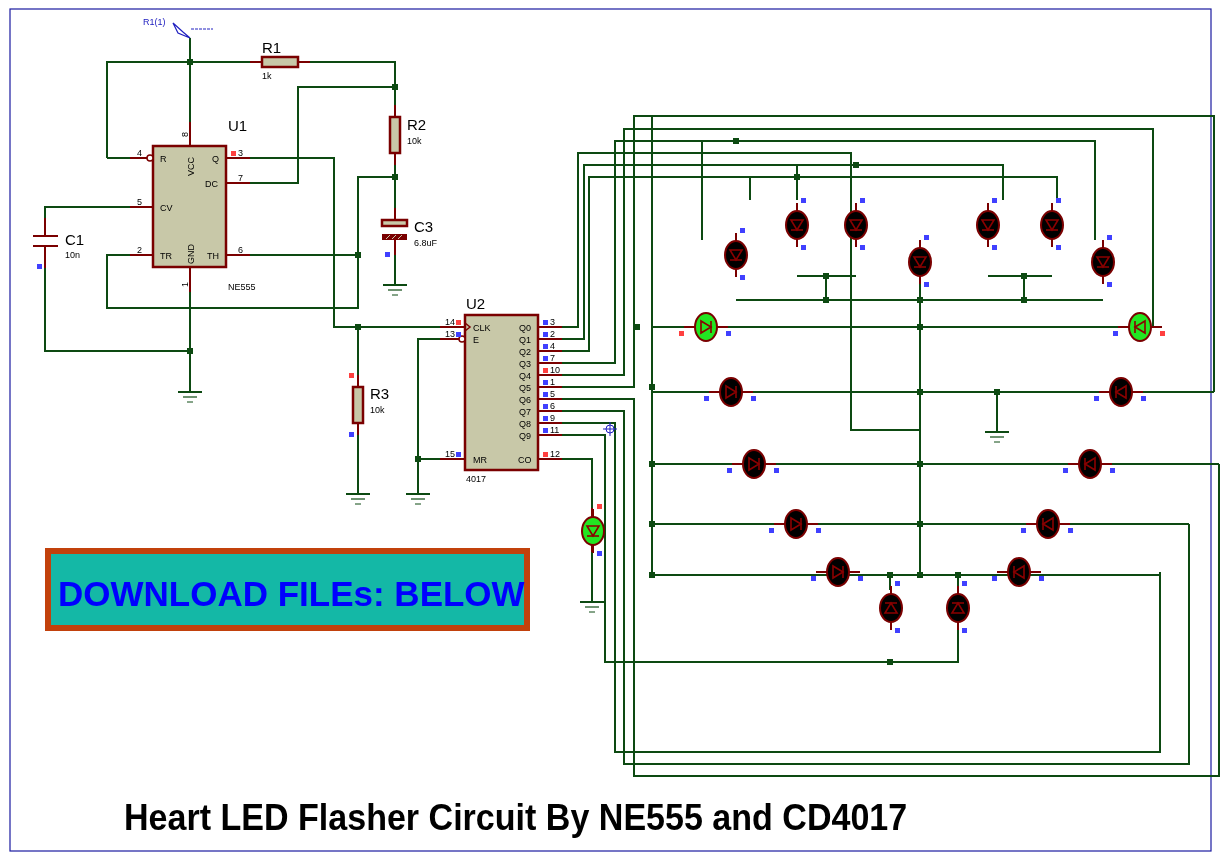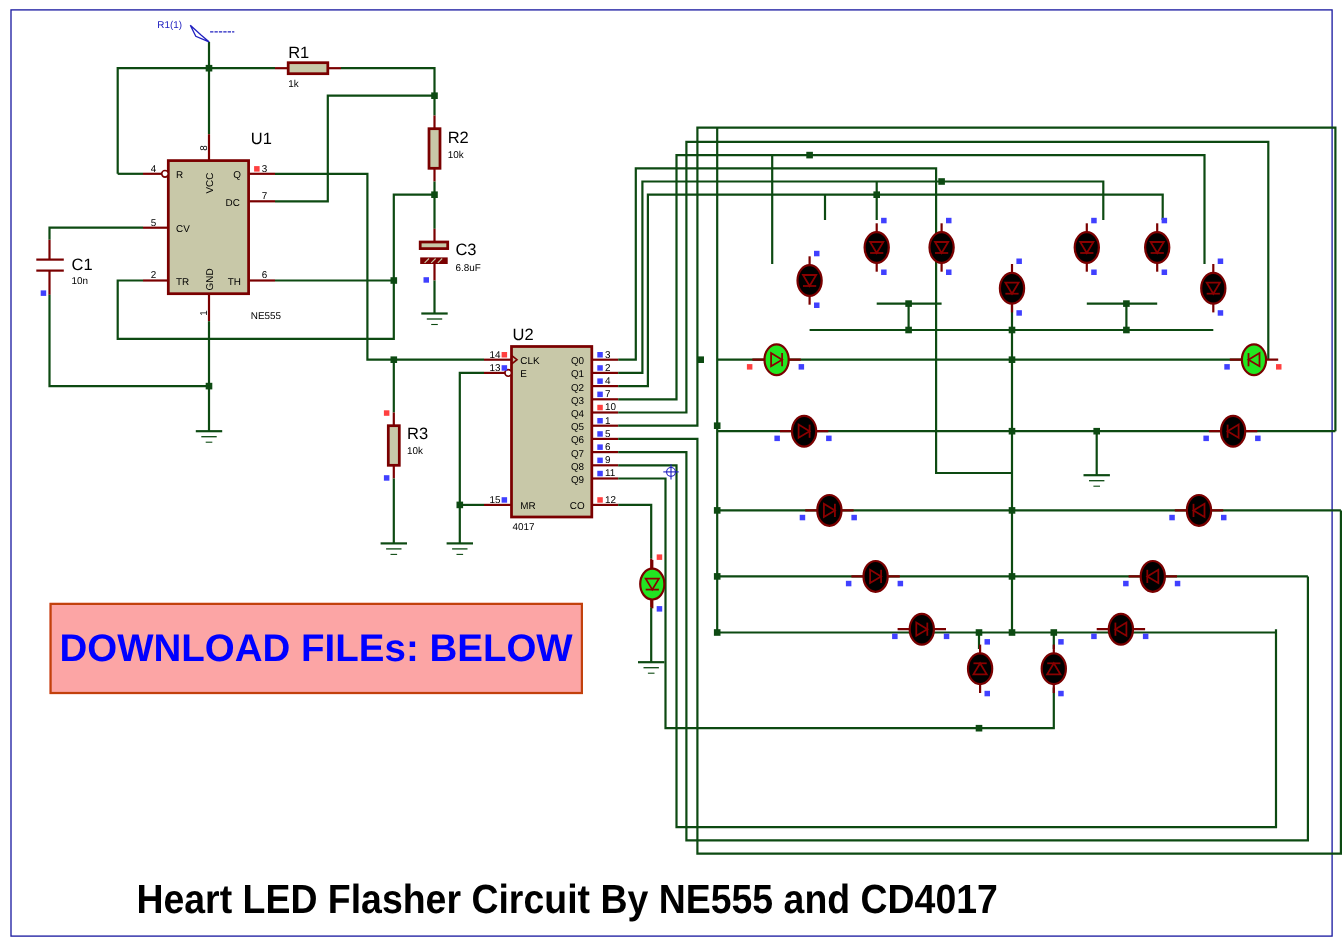--- a/index.html
+++ b/index.html
@@ -10,21 +10,21 @@
   .chip{fill:#c8c8a8;stroke:#7a0000;stroke-width:2.5;}
   .lbl{font-family:"Liberation Sans",sans-serif;fill:#000;}
   .small{font-size:9px;}
   .mid{font-size:11px;}
   .big{font-size:15px;}
   .dot{fill:#0d4a12;}
   .pb{fill:#4040ff;}
   .pr{fill:#ff4040;}
   .ledbody{stroke:#7a0000;stroke-width:2;}
   .ledsym{stroke:#8a0000;stroke-width:1.6;fill:none;}
-  #banner{position:absolute;left:45px;top:548px;width:485px;height:83px;background:#fca5a5;border:2px solid #c2410c;box-sizing:border-box;}
+  #banner{position:absolute;left:45px;top:548px;width:485px;height:83px;background:#14b8a6;border:6px solid #c2410c;box-sizing:border-box;}
   #banner span{position:absolute;left:7px;top:20px;font-family:"Liberation Sans",sans-serif;font-weight:bold;font-size:35px;color:#0000ff;white-space:nowrap;}
   #title{position:absolute;left:124px;top:797px;font-family:"Liberation Sans",sans-serif;font-weight:bold;font-size:37px;color:#000;white-space:nowrap;transform:scaleX(0.92);transform-origin:left top;}
 </style>
 </head>
 <body>
 
 <div id="stage">
 <svg width="1222" height="861" viewBox="0 0 1222 861">
 
   <rect x="10" y="9" width="1201" height="842" fill="none" stroke="#1a1aa0" stroke-width="1.2"></rect>

